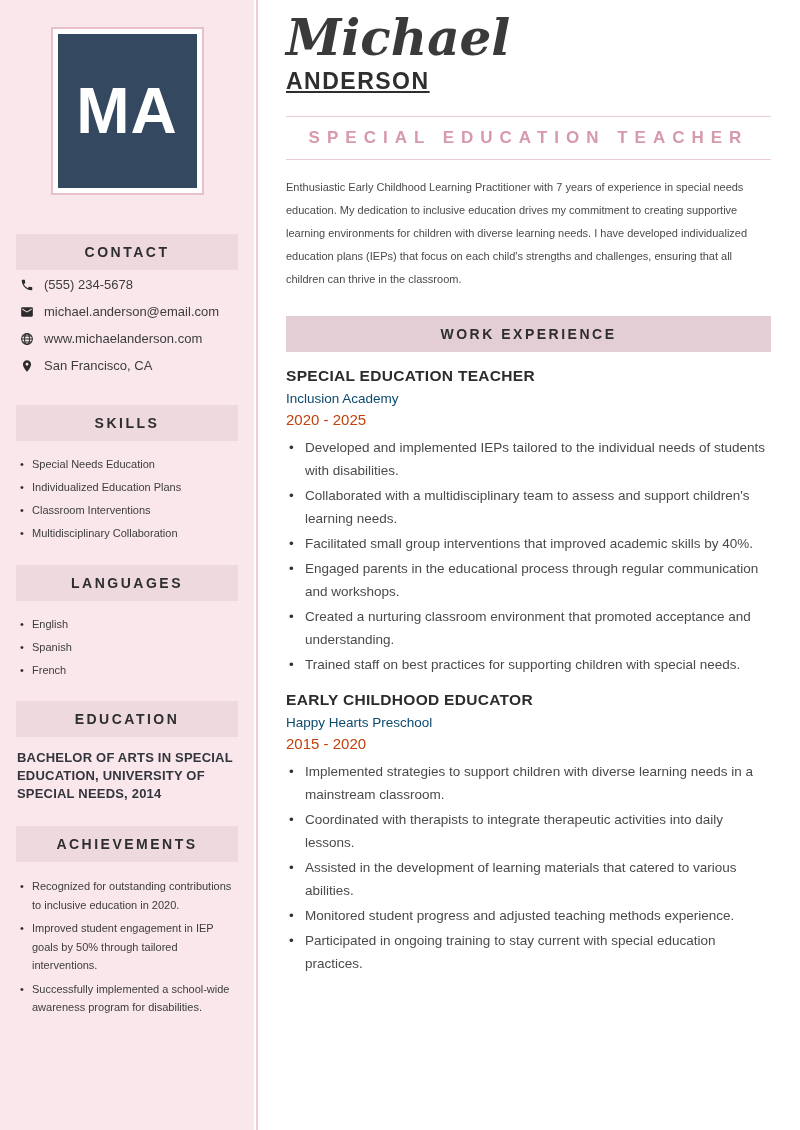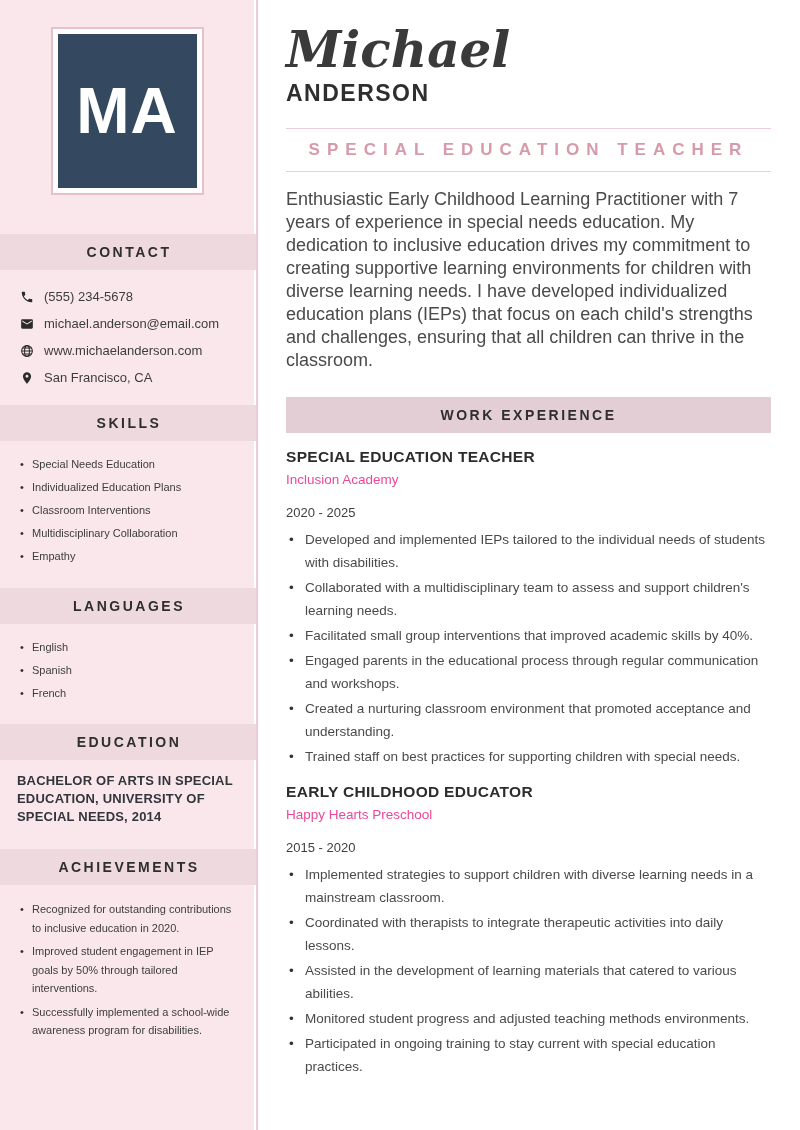--- a/index.html
+++ b/index.html
@@ -48,21 +48,21 @@
   }
   .avatar-initials {
     color: #ffffff;
     font-size: 64px;
     font-weight: 600;
     letter-spacing: 1px;
     font-family: "Liberation Sans", sans-serif;
   }
 
   .side-band {
-    width: 258px;
+    width: 222px;
     margin: 0 auto;
     height: 36px;
     line-height: 36px;
     background: #eed9df;
     text-align: center;
     font-size: 14px;
     font-weight: 700;
     letter-spacing: 2.5px;
     color: #2e2e2e;
   }
@@ -72,21 +72,21 @@
   .band-education    { margin-top: 19px; }
   .band-achievements { margin-top: 23px; }
 
   .contact-list {
     list-style: none;
     margin-top: 7px;
     padding-left: 19px;
   }
   .contact-list li {
     display: flex;
-    align-items: flex-end;
+    align-items: flex-start;
     height: 27px;
     font-size: 13px;
     color: #3d3d3d;
   }
   .cicon {
     width: 15px;
     height: 15px;
     margin-right: 10px;
     flex: 0 0 15px;
     display: inline-flex;
@@ -131,50 +131,51 @@
     letter-spacing: 0.2px;
   }
 
   
   .content {
     position: absolute;
     left: 286px; top: 0;
     width: 485px;
   }
   .first-name {
-    margin-top: 22px;
+    margin-top: 10px;
     font-family: "DejaVu Serif", serif;
     font-style: italic;
     font-weight: 600;
     font-size: 50px;
     line-height: 56px;
     color: #3a3a3a;
   }
   .last-name {
     margin-top: 2px;
     font-size: 23px;
     font-weight: 700;
     letter-spacing: 1.5px;
     color: #2e2e2e;
+    text-decoration: underline;
   }
   .rule {
     border-top: 1px solid #eccdd5;
   }
   .rule-top { margin-top: 21px; }
   .main-job-title {
     text-align: center;
     margin: 11px 0;
     font-size: 17px;
     font-weight: 700;
     letter-spacing: 7px;
     color: #d79aaa;
   }
   .summary {
     margin-top: 16px;
-    font-size: 18px;
+    font-size: 11px;
     line-height: 23px;
     color: #4a4a4a;
   }
   .main-band {
     margin-top: 25px;
     height: 36px;
     line-height: 36px;
     background: #e4ced5;
     text-align: center;
     font-size: 14px;
@@ -185,26 +186,26 @@
   .job-heading {
     margin-top: 15px;
     font-size: 15.5px;
     font-weight: 700;
     letter-spacing: 0.3px;
     color: #2c2c2c;
   }
   .job-company {
     margin-top: 6px;
     font-size: 13.5px;
-    color: #ec4899;
+    color: #0c4a6e;
   }
   .job-dates {
-    margin-top: 18px;
-    font-size: 13px;
-    color: #404040;
+    margin-top: 5px;
+    font-size: 15px;
+    color: #c2410c;
   }
   .main-list {
     list-style: none;
     margin-top: 8px;
   }
   .main-list li {
     position: relative;
     padding-left: 19px;
     font-size: 13.5px;
     line-height: 23px;
@@ -268,21 +269,20 @@
         <span>San Francisco, CA</span>
       </li>
     </ul>
 
     <div class="side-band band-skills">SKILLS</div>
     <ul class="dot-list">
       <li>Special Needs Education</li>
       <li>Individualized Education Plans</li>
       <li>Classroom Interventions</li>
       <li>Multidisciplinary Collaboration</li>
-      <li>Empathy</li>
     </ul>
 
     <div class="side-band band-languages">LANGUAGES</div>
     <ul class="dot-list">
       <li>English</li>
       <li>Spanish</li>
       <li>French</li>
     </ul>
 
     <div class="side-band band-education">EDUCATION</div>
@@ -327,20 +327,20 @@
     </section>
 
     <section class="job">
       <h3 class="job-heading">EARLY CHILDHOOD EDUCATOR</h3>
       <div class="job-company">Happy Hearts Preschool</div>
       <div class="job-dates">2015 - 2020</div>
       <ul class="main-list">
         <li>Implemented strategies to support children with diverse learning needs in a mainstream classroom.</li>
         <li>Coordinated with therapists to integrate therapeutic activities into daily lessons.</li>
         <li>Assisted in the development of learning materials that catered to various abilities.</li>
-        <li>Monitored student progress and adjusted teaching methods environments.</li>
+        <li>Monitored student progress and adjusted teaching methods experience.</li>
         <li>Participated in ongoing training to stay current with special education practices.</li>
       </ul>
     </section>
 
   </main>
 
 </div>
 
 </body></html>

